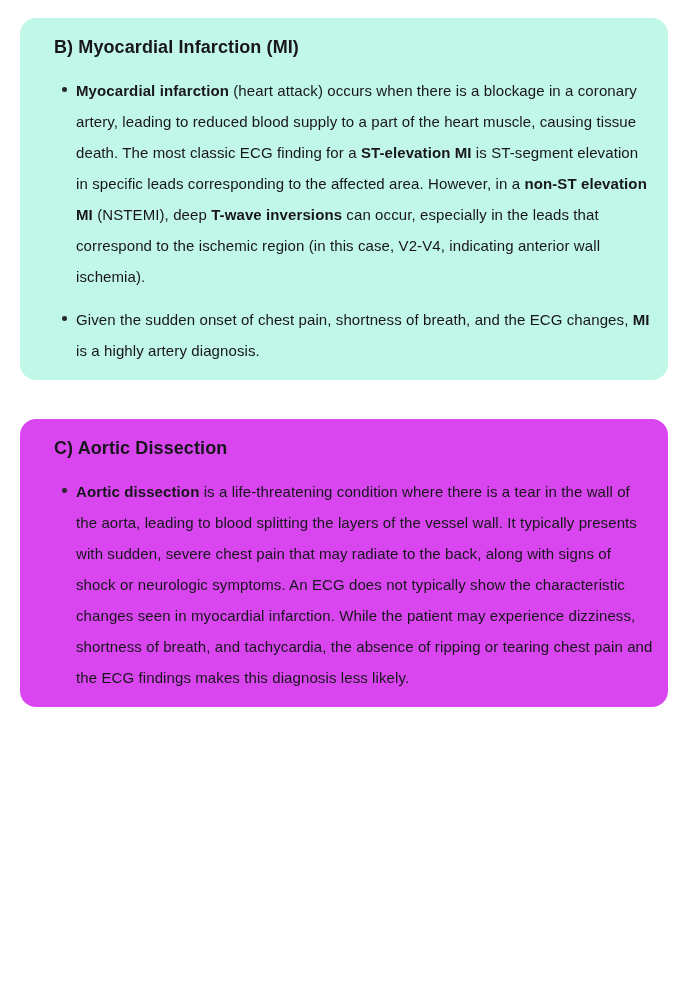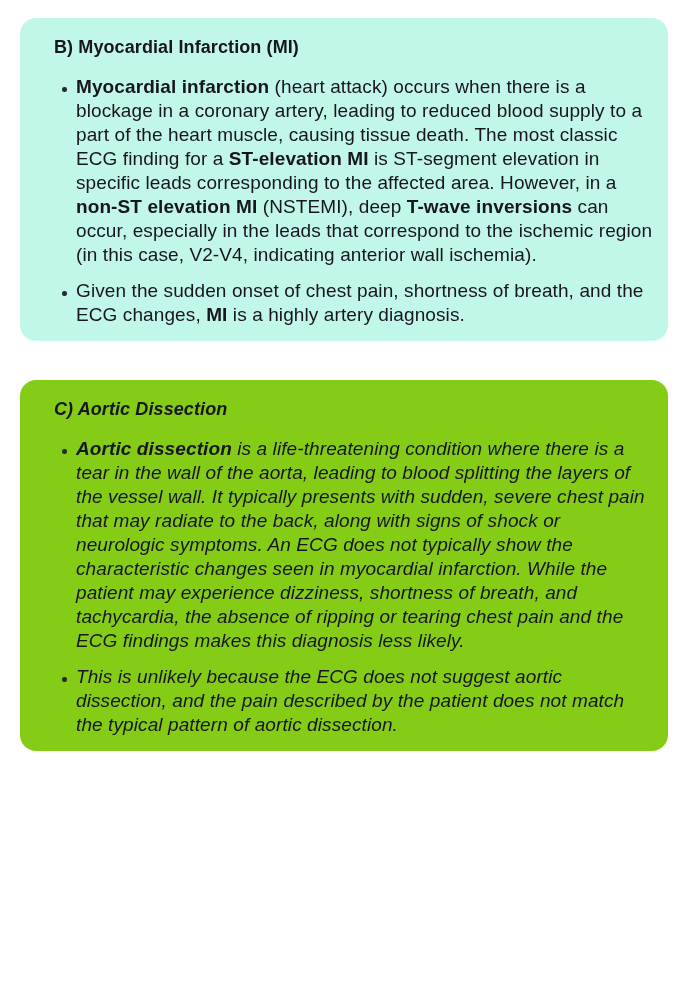--- a/index.html
+++ b/index.html
@@ -29,22 +29,22 @@
     line-height: 26px;
     letter-spacing: 0.1px;
   }
   ul.bullets {
     list-style: none;
     margin-top: 15px;
   }
   ul.bullets li {
     position: relative;
     padding-left: 22px;
-    font-size: 19px;
-    line-height: 24px;
+    font-size: 15px;
+    line-height: 31px;
     letter-spacing: 0.1px;
     margin-bottom: 12px;
     max-width: 602px;
   }
   ul.bullets li:last-child { margin-bottom: 0; }
   ul.bullets li::before {
     content: "";
     position: absolute;
     left: 8px;
     top: 12px;
@@ -61,21 +61,20 @@
 <main class="page">
 
   <section class="card" style="background-color: rgb(193, 247, 232);">
     <h2 class="card-title">B) Myocardial Infarction (MI)</h2>
     <ul class="bullets">
         <li><span class="b">Myocardial infarction</span><span> (heart attack) occurs when there is a blockage in a coronary artery, leading to reduced blood supply to a part of the heart muscle, causing tissue death. The most classic ECG finding for a </span><span class="b">ST-elevation MI</span><span> is ST-segment elevation in specific leads corresponding to the affected area. However, in a </span><span class="b">non-ST elevation MI</span><span> (NSTEMI), deep </span><span class="b">T-wave inversions</span><span> can occur, especially in the leads that correspond to the ischemic region (in this case, V2-V4, indicating anterior wall ischemia).</span></li>
         <li><span>Given the sudden onset of chest pain, shortness of breath, and the ECG changes, </span><span class="b">MI</span><span> is a highly artery diagnosis.</span></li>
       </ul>
   </section>
 
-  <section class="card" style="background-color: #84cc16; font-style: italic;">
+  <section class="card" style="background-color: #d946ef;">
     <h2 class="card-title">C) Aortic Dissection</h2>
     <ul class="bullets">
         <li><span class="b">Aortic dissection</span><span> is a life-threatening condition where there is a tear in the wall of the aorta, leading to blood splitting the layers of the vessel wall. It typically presents with sudden, severe chest pain that may radiate to the back, along with signs of shock or neurologic symptoms. An ECG does not typically show the characteristic changes seen in myocardial infarction. While the patient may experience dizziness, shortness of breath, and tachycardia, the absence of ripping or tearing chest pain and the ECG findings makes this diagnosis less likely.</span></li>
-        <li><span>This is unlikely because the ECG does not suggest aortic dissection, and the pain described by the patient does not match the typical pattern of aortic dissection.</span></li>
       </ul>
   </section>
 
 </main>
 
 </body></html>

